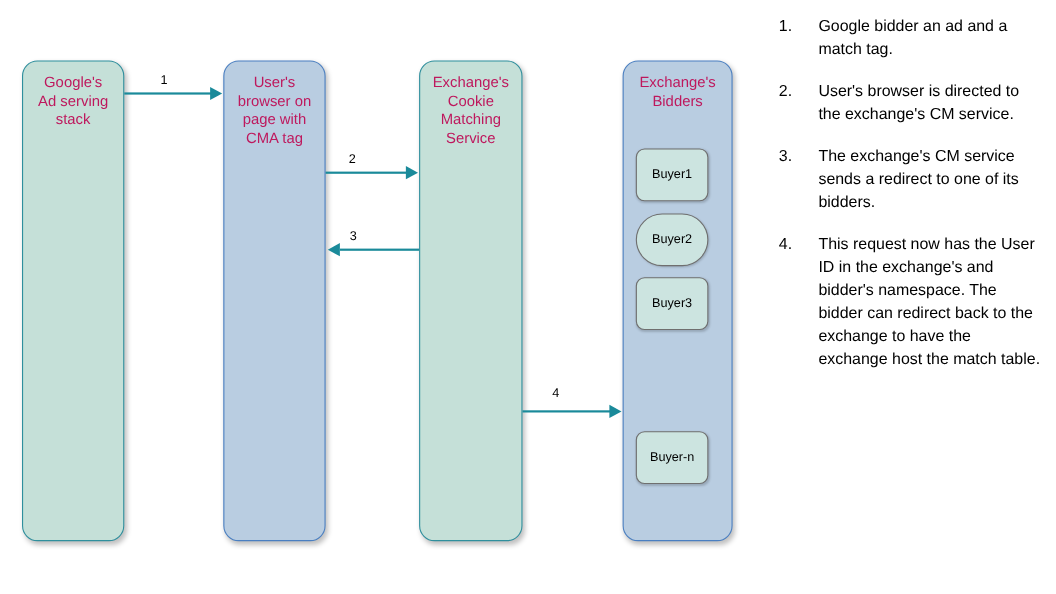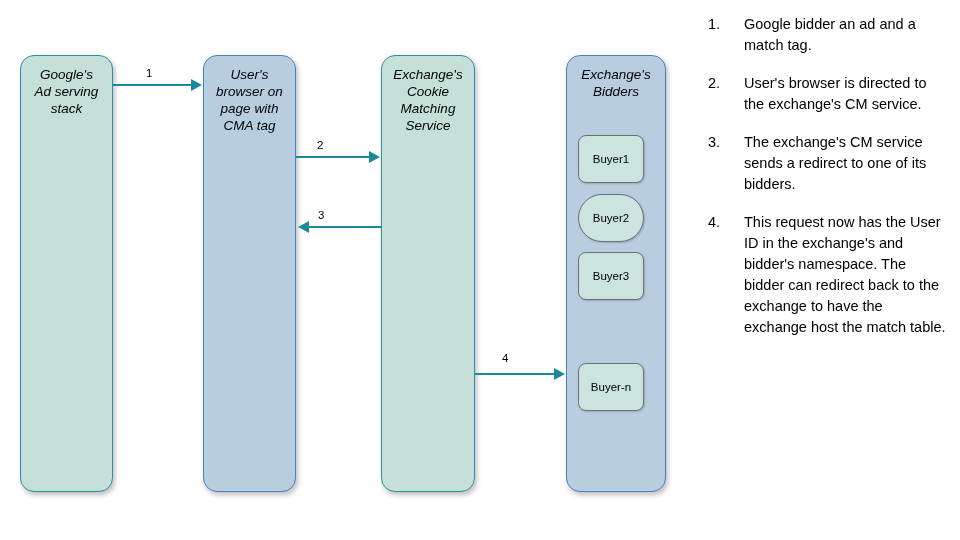--- a/index.html
+++ b/index.html
@@ -40,25 +40,24 @@
     border: 1.5px solid #4a7fc1;
   }
   .pillar-label {
     position: absolute;
     left: 0;
     right: 0;
     top: 10px;
     text-align: center;
     font-size: 13.5px;
     line-height: 17px;
-    color: #000000;
+    color: #be185d;
     padding: 0 4px;
     box-sizing: border-box;
     white-space: pre-line;
-    font-style: italic;
   }
 
   
   #pillar-google     { left: 20px;  top: 55px; width: 93px;  height: 437px; }
   #pillar-browser    { left: 203px; top: 55px; width: 93px;  height: 437px; }
   #pillar-cms        { left: 381px; top: 55px; width: 94px;  height: 437px; }
   #pillar-bidders    { left: 566px; top: 55px; width: 100px; height: 437px; }
 
   
   .buyer-box {
@@ -73,21 +72,21 @@
     display: flex;
     align-items: center;
     justify-content: center;
     font-size: 11.5px;
     color: #000000;
     box-shadow: 1px 1px 2px rgba(0,0,0,0.18);
   }
   #buyer-1 { top: 135px; }
   #buyer-2 { top: 194px; border-radius: 24px; }
   #buyer-3 { top: 252px; }
-  #buyer-n { top: 363px; align-items: center; }
+  #buyer-n { top: 392px; align-items: center; }
 
   
   .arrow-line {
     position: absolute;
     height: 2px;
     background: #1a8a9a;
   }
   .arrow-head {
     position: absolute;
     width: 0; height: 0;

